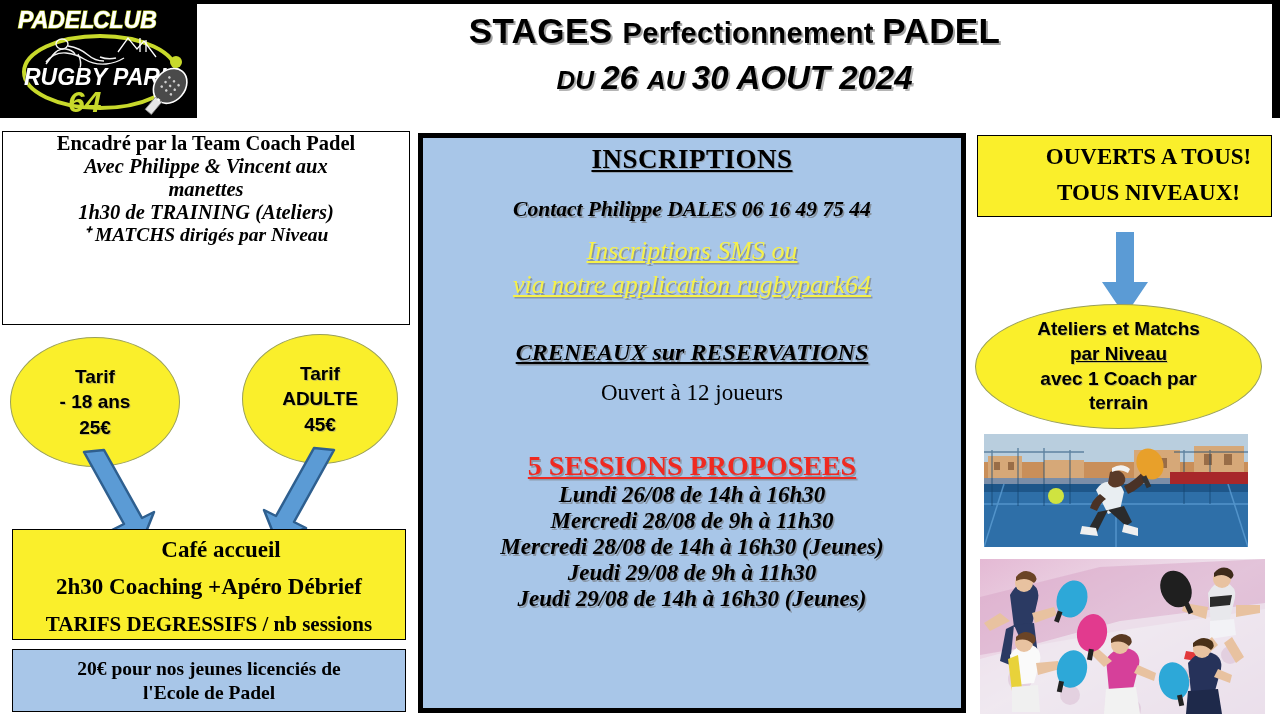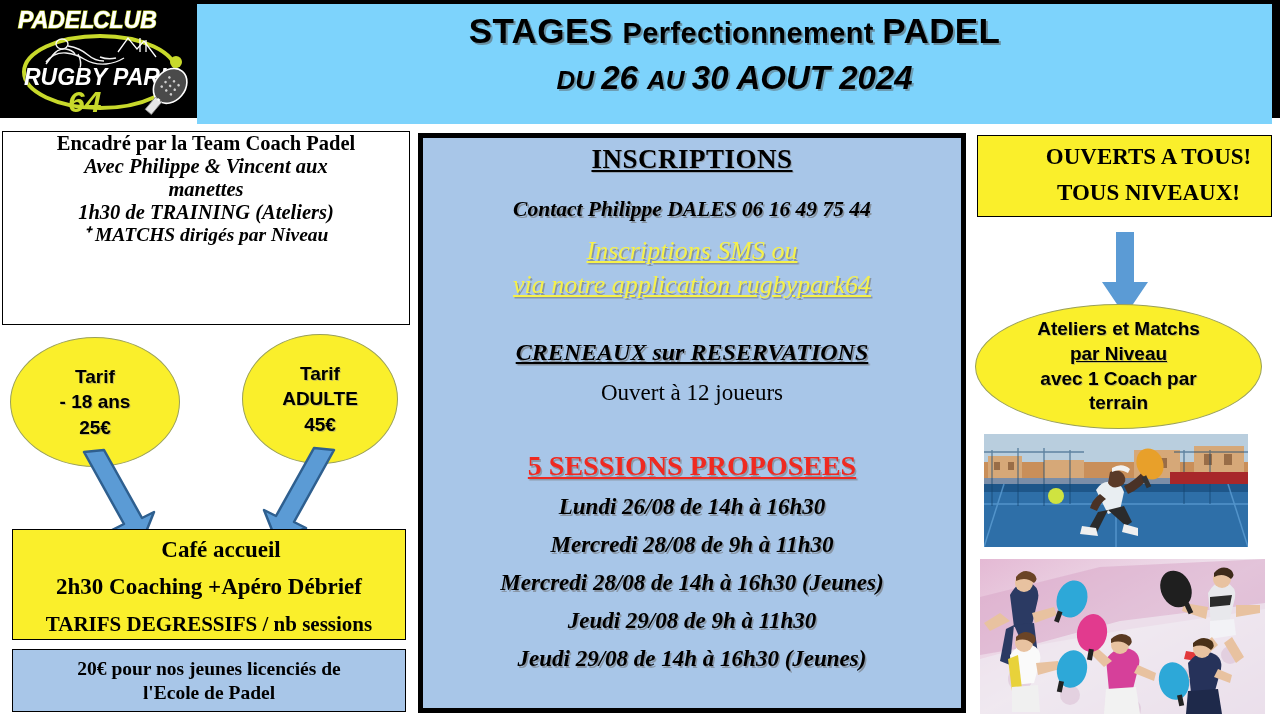--- a/index.html
+++ b/index.html
@@ -3,21 +3,21 @@
 <meta charset="utf-8">
 <style>
   html,body{margin:0;padding:0;background:#ffffff;}
   body{width:1280px;height:720px;position:relative;overflow:hidden;
        font-family:"Liberation Serif",serif;color:#000;}
 
   
   #header{position:absolute;left:0;top:0;width:1280px;height:118px;background:#000;}
   #logo{position:absolute;left:0;top:0;width:197px;height:118px;background:#000;overflow:hidden;}
   #logo svg{position:absolute;left:0;top:0;}
-  #banner{position:absolute;left:197px;top:4px;width:1075px;height:120px;background:#7dd3fc;}
+  #banner{position:absolute;left:197px;top:4px;width:1075px;height:120px;background:#ffffff;}
   #banner .line1{
       text-align:center;font-family:"Liberation Sans",sans-serif;font-weight:bold;
       font-size:35px;letter-spacing:.4px;line-height:1;padding-top:9px;
       text-shadow:2px 2px 0 rgba(90,90,90,.55);
   }
   #banner .line1 .sc{font-size:29px;}
   #banner .line2{
       text-align:center;font-family:"Liberation Sans",sans-serif;font-weight:bold;
       font-style:italic;font-size:33px;line-height:1;padding-top:13px;
       text-shadow:2px 2px 0 rgba(90,90,90,.45);
@@ -67,21 +67,21 @@
       font-weight:normal;line-height:1.32;text-shadow:1.5px 1.5px 0 rgba(110,110,110,.55);text-decoration:underline;}
   #sms1{margin-top:12px;}
   #creneaux{text-align:center;font-size:24px;font-weight:bold;font-style:italic;
       text-decoration:underline;margin-top:36px;
       text-shadow:1.5px 1.5px 0 rgba(110,110,110,.6);}
   #ouvert{text-align:center;font-size:23px;margin-top:14px;}
   #sessions-title{text-align:center;font-size:28px;font-weight:bold;color:#ef2a21;
       text-decoration:underline;margin-top:44px;
       text-shadow:1.5px 1.5px 0 rgba(110,110,110,.5);}
   .session{text-align:center;font-size:23px;font-weight:bold;font-style:italic;
-      margin-top:12px;text-shadow:1.5px 1.5px 0 rgba(110,110,110,.55);}
+      text-shadow:1.5px 1.5px 0 rgba(110,110,110,.55);}
 
   
   #ouverts-box{position:absolute;left:977px;top:135px;width:295px;height:82px;
       background:#faef2b;border:1.5px solid #000;box-sizing:border-box;}
   .ouv-line{text-align:center;font-size:23px;font-weight:bold;margin-left:48px;}
   .ouv-line.a{margin-top:8px;}
   .ouv-line.b{margin-top:10px;}
 
   #arrow-down{position:absolute;left:1100px;top:232px;width:50px;height:86px;}
 

